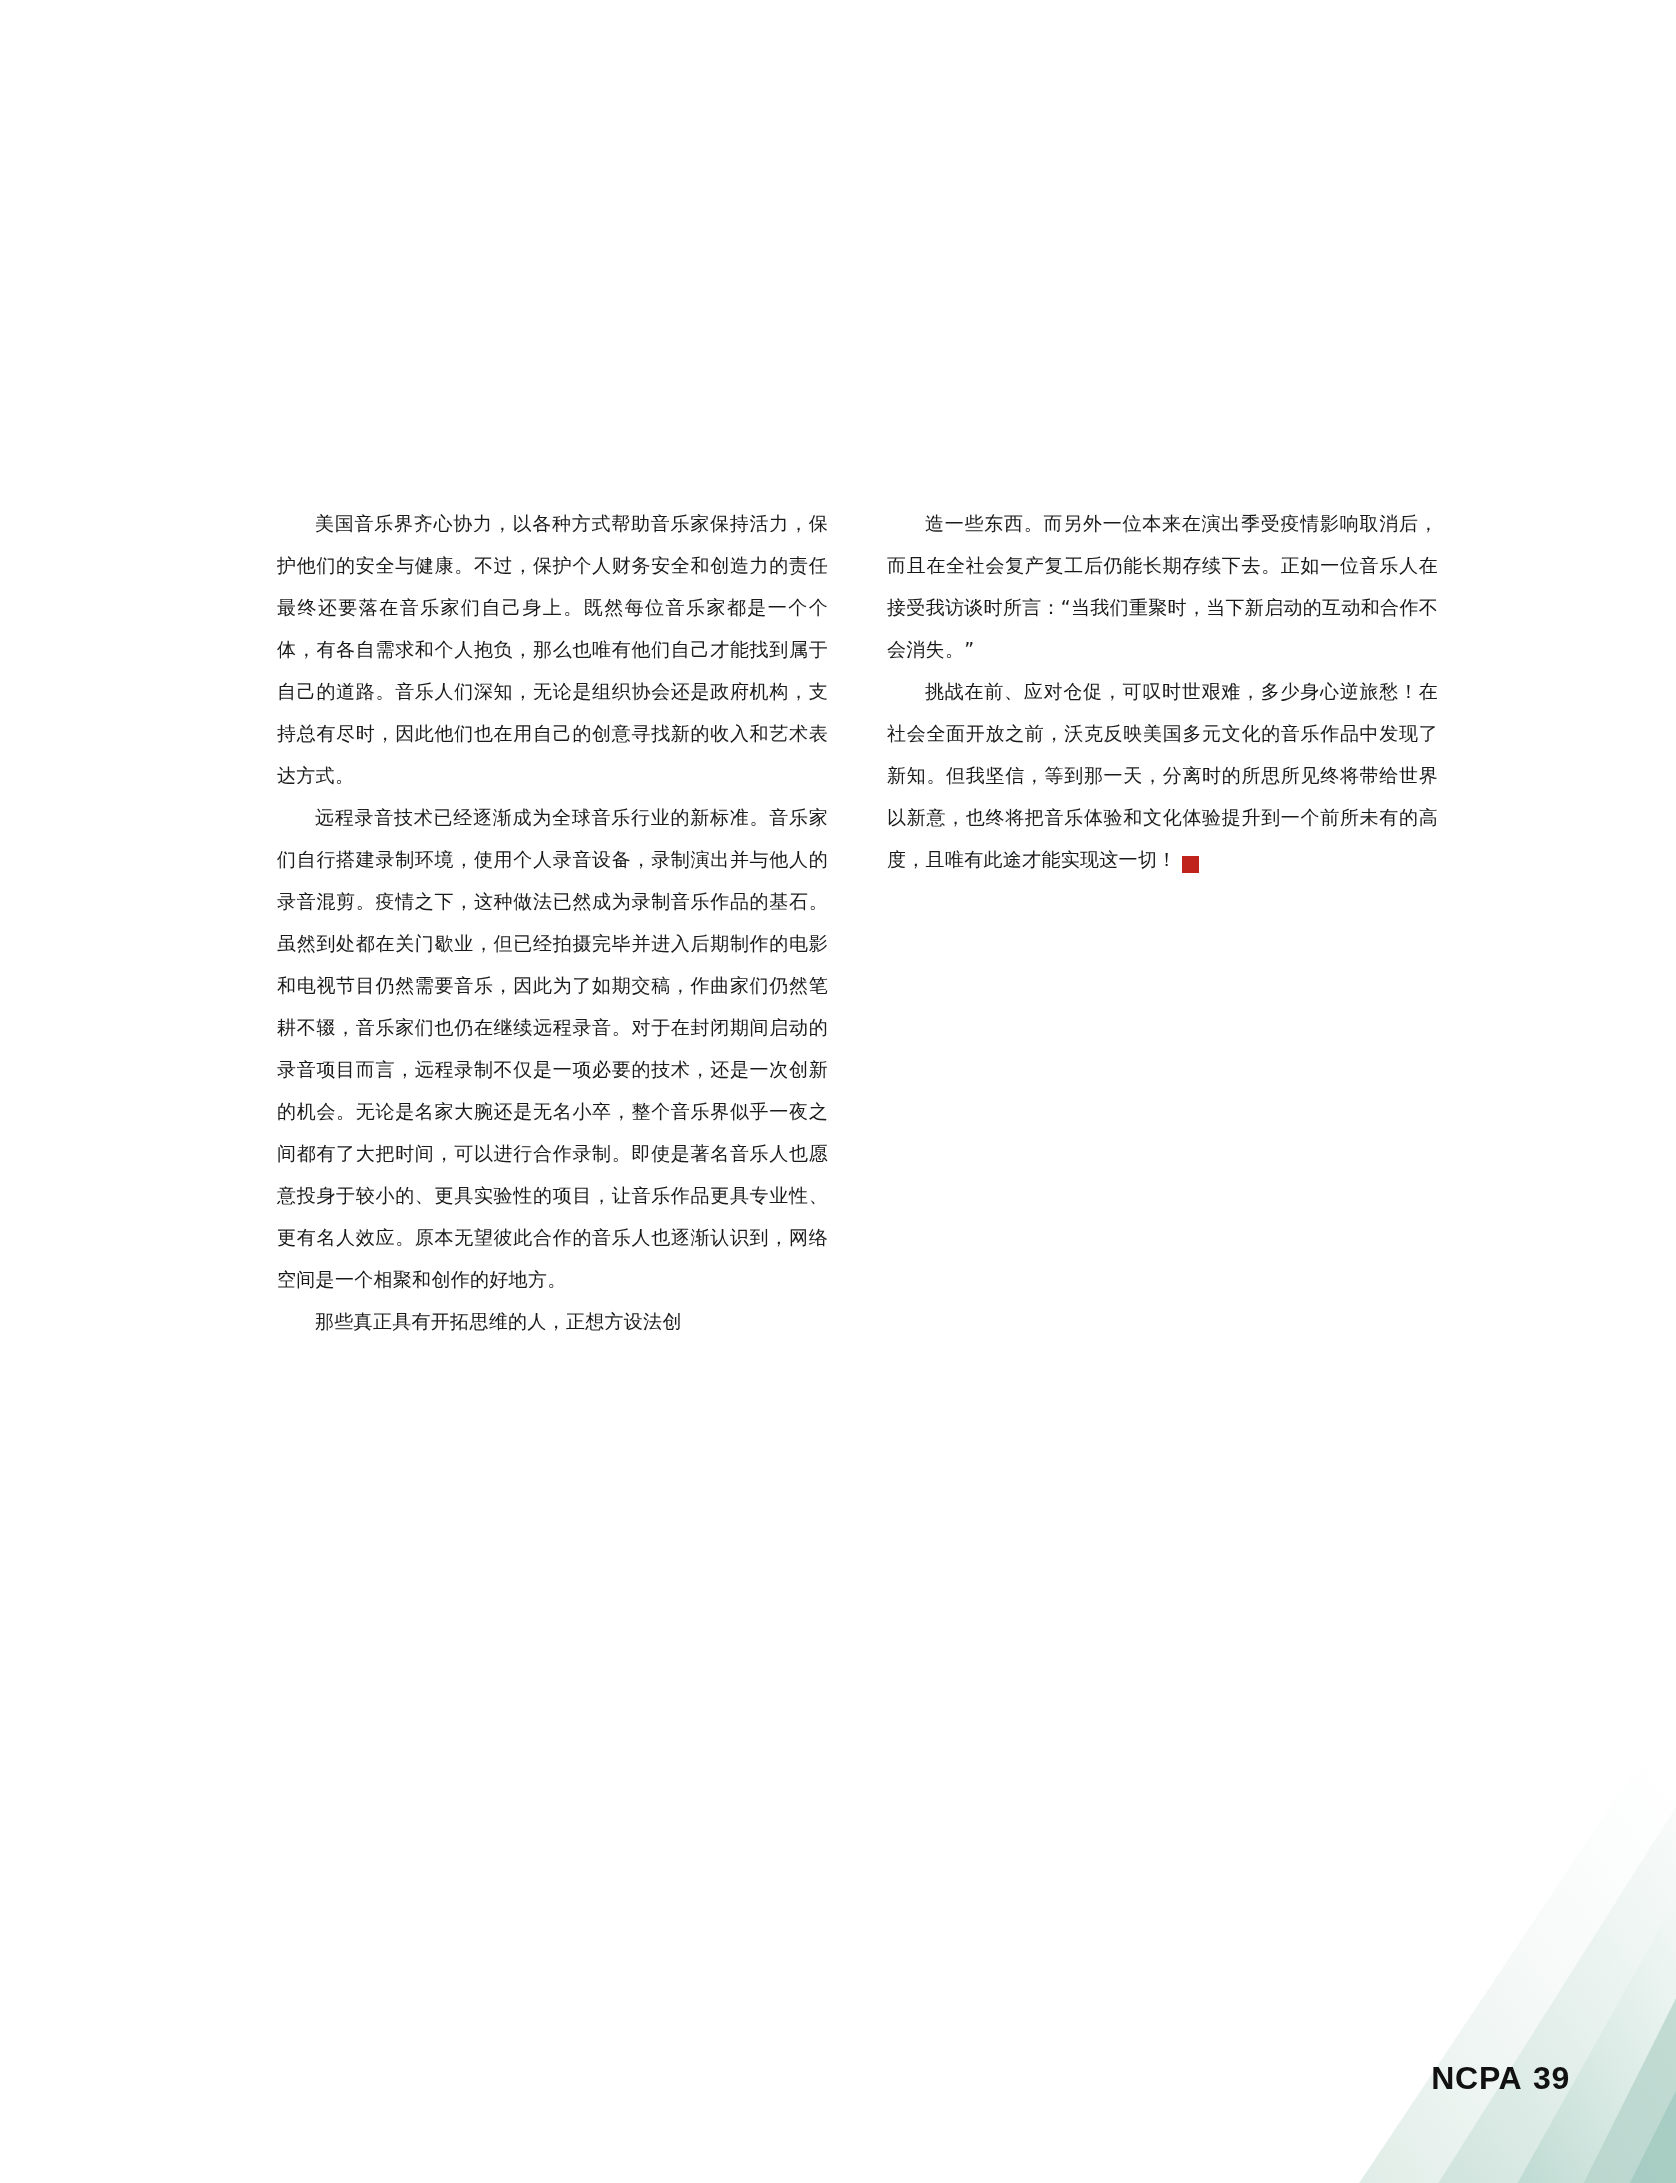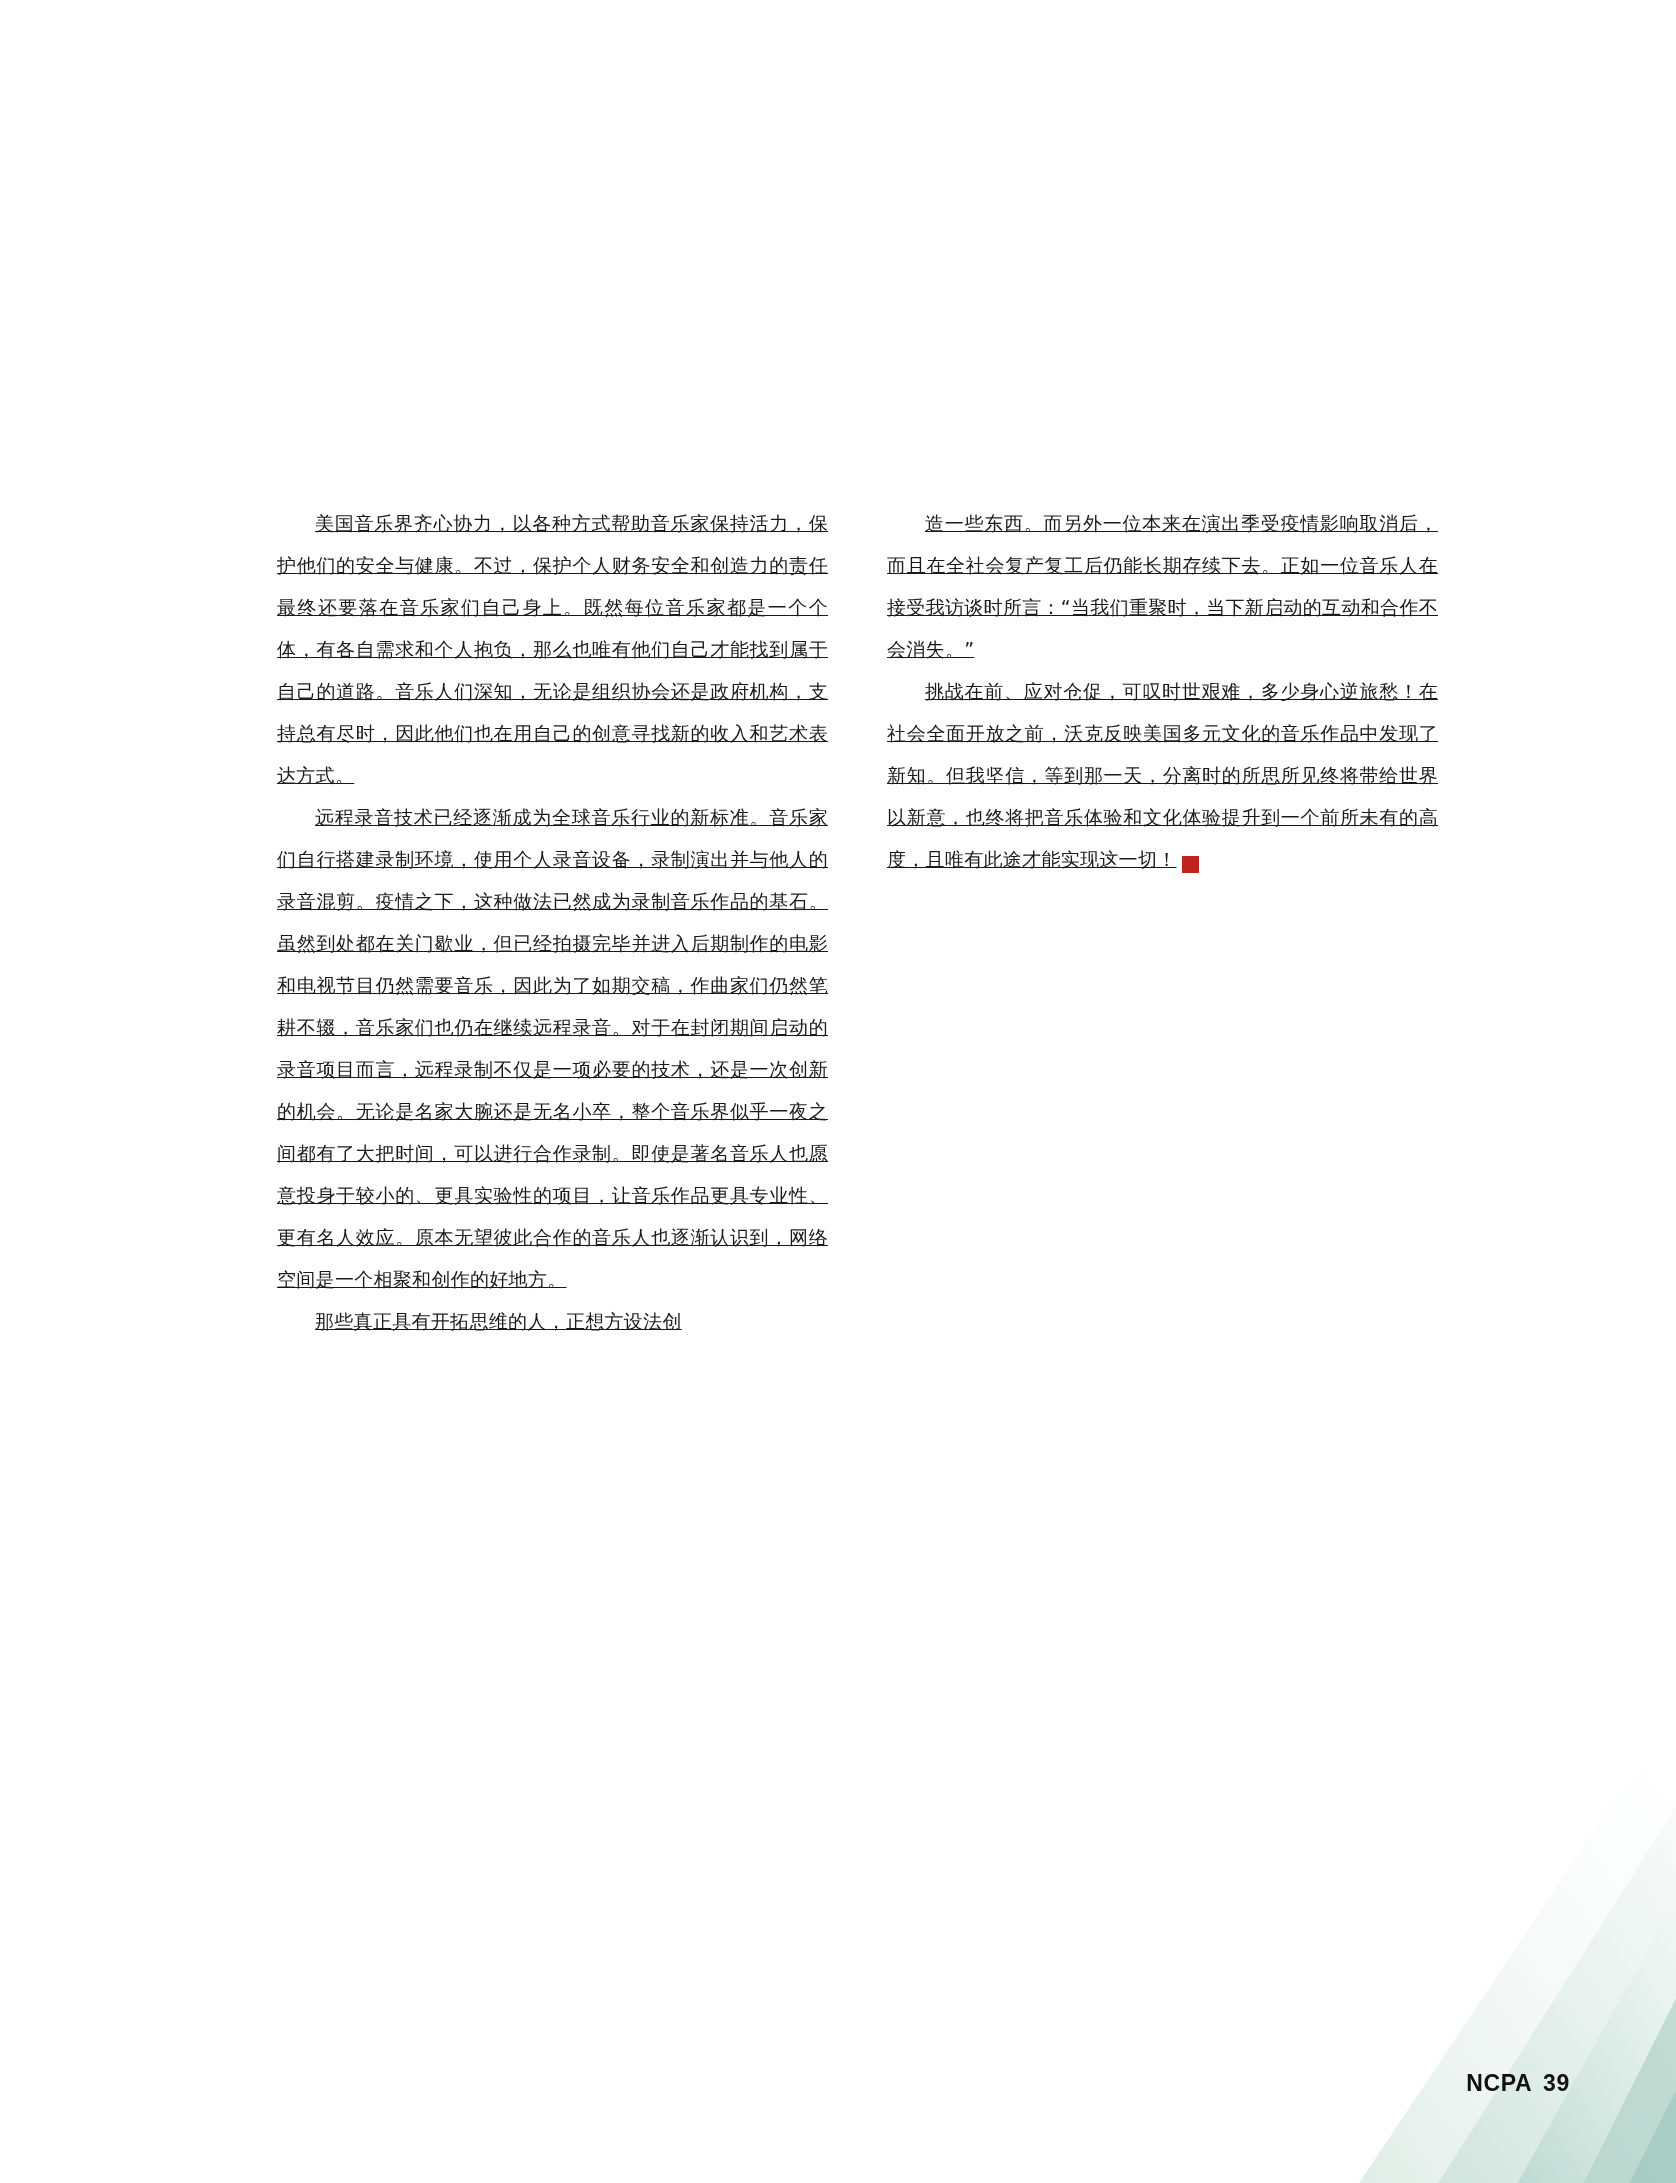--- a/index.html
+++ b/index.html
@@ -42,41 +42,40 @@
   }
   p.para {
     margin: 0 0 0 0;
     font-family: "DejaVu Sans", sans-serif;
     font-size: 19px;
     line-height: 42px;
     color: #1a1a1a;
     text-align: justify;
     text-indent: 38px;
     letter-spacing: 0.3px;
-    text-decoration: underline;
   }
   .seal {
     display: inline-block;
     width: 17px;
     height: 17px;
     background: #c0221c;
     color: #ffffff;
     font-size: 12px;
     line-height: 17px;
     text-align: center;
     vertical-align: -2px;
     margin-left: 5.3px;
     font-family: "DejaVu Sans", sans-serif;
   }
   .folio {
     position: absolute;
     right: 106px;
     bottom: 86px;
     font-family: "Liberation Sans", sans-serif;
-    font-size: 23px;
+    font-size: 32px;
     font-weight: bold;
     color: #111111;
     letter-spacing: 0.7px;
     text-align: right;
   }
   .folio .num { margin-left: 10.6px; }
 </style>
 </head>
 <body>
 

